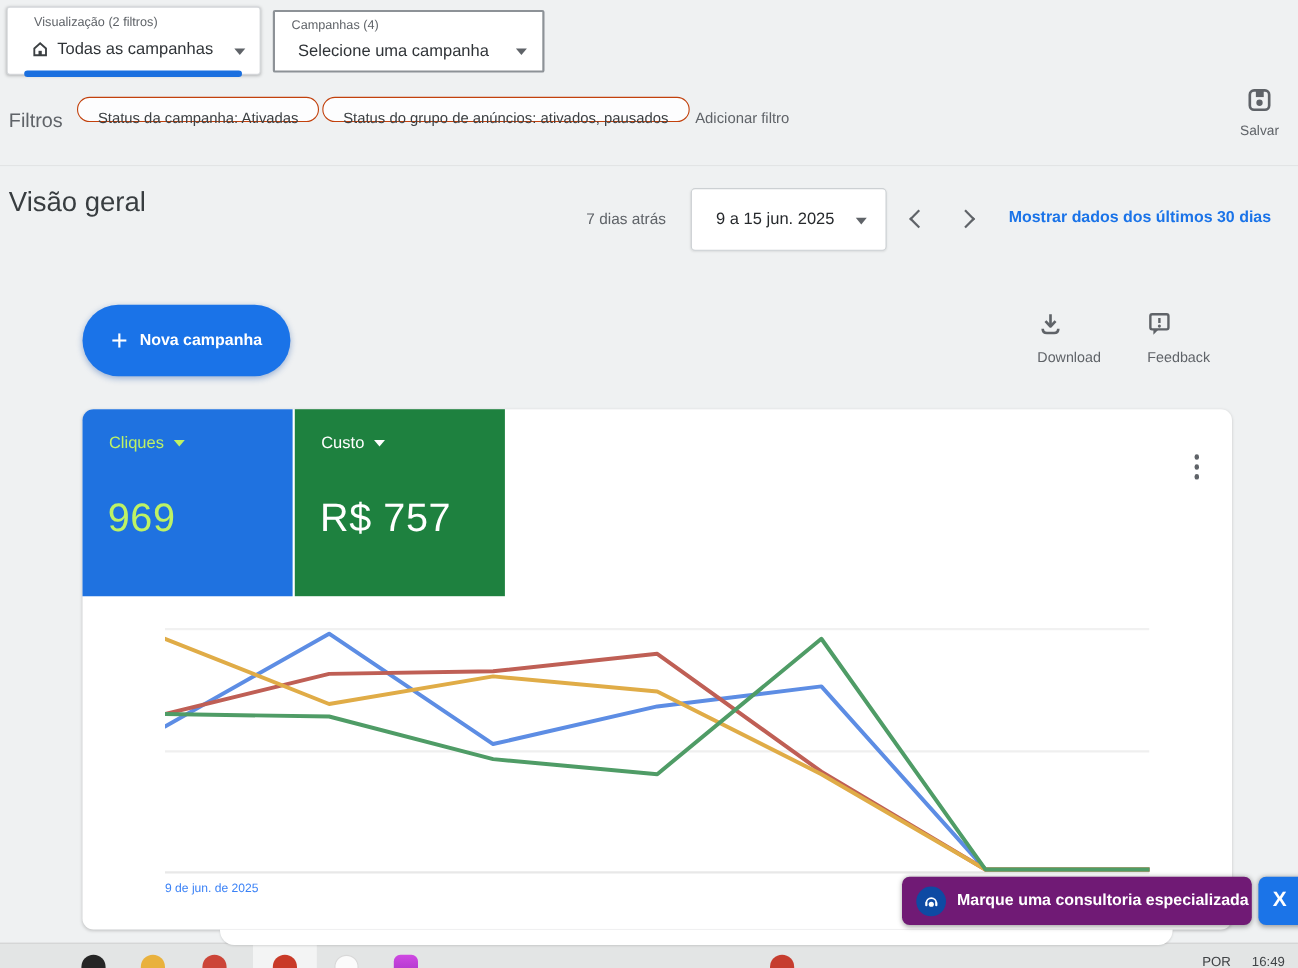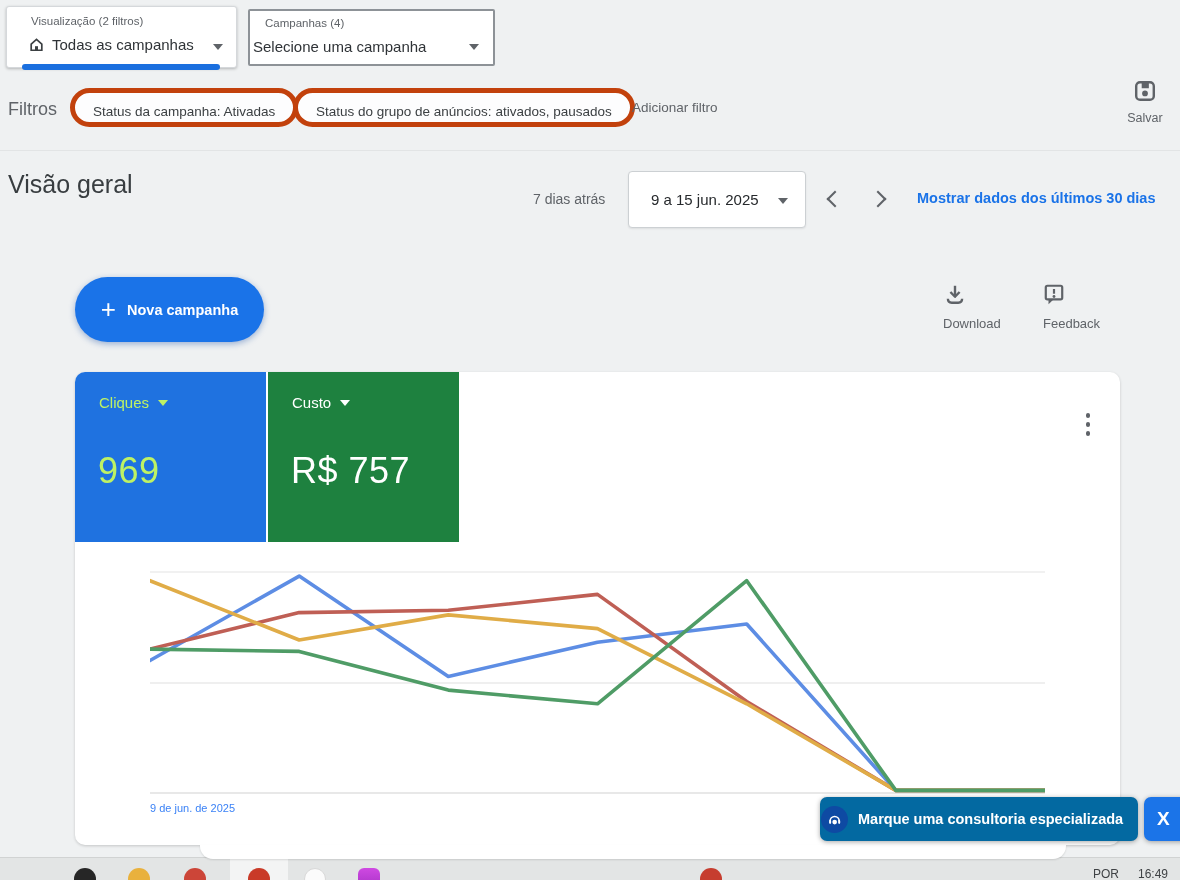--- a/index.html
+++ b/index.html
@@ -14,29 +14,29 @@
 
   
   .dd { position:absolute; background:#fff; }
   .dd1 { left:6px; top:6px; width:231px; height:62px; border:1px solid #d5d8db; border-radius:3px; box-shadow:0 1px 3px rgba(0,0,0,.25); }
   .dd2 { left:248px; top:9px; width:247px; height:57px; border:2px solid #8d9297; border-radius:2px; }
   .dd .lab { position:absolute; font-size:11.5px; color:#5f6368; }
   .dd1 .lab { left:24px; top:8px; }
   .dd2 .lab { left:15px; top:6px; }
   .dd .valrow { position:absolute; display:flex; align-items:flex-start; gap:7px; font-size:15px; color:#2f3337; }
   .dd1 .valrow { left:21px; top:29px; }
-  .dd2 .valrow { left:3px; top:27px; }
+  .dd2 .valrow { left:21px; top:27px; }
   .caret { width:0; height:0; border-left:5px solid transparent; border-right:5px solid transparent; border-top:6px solid #5f6368; display:inline-block; }
   .dd1 .caret { position:absolute; right:13px; top:37px; }
   .dd2 .caret { position:absolute; right:14px; top:33px; }
   .dd1 .bar { position:absolute; left:15px; right:16px; bottom:-3px; height:6px; background:#1a6fdf; border-radius:4px; }
 
   
   .filtros { left:8px; top:99px; font-size:18px; color:#5f6368; }
-  .chip { position:absolute; top:88px; height:39px; line-height:37px; padding:0 18px; background:#fdfdfe; border:5px solid #c2410c; border-radius:20px; font-size:13.5px; color:#3c4043; white-space:nowrap; }
+  .chip { position:absolute; top:88px; height:23px; line-height:37px; padding:0 18px; background:#fdfdfe; border:1px solid #c2410c; border-radius:20px; font-size:13.5px; color:#3c4043; white-space:nowrap; }
   .chip1 { left:70px; }
   .chip2 { left:293px; }
   .addfilter { left:632px; top:100px; font-size:13.5px; color:#5f6368; }
   .saveblk { left:1116px; top:80px; width:58px; text-align:center; color:#5f6368; }
   .saveblk .txt { font-size:12.5px; margin-top:5px; }
 
   .divider { left:0; top:150px; width:1180px; height:1px; background:#e2e4e5; }
 
   
   .pagetitle { left:8px; top:170px; font-size:25px; font-weight:400; color:#383d40; }
@@ -65,21 +65,21 @@
   .mcard:first-child { border-top-left-radius:10px; }
   .mcard .mlabel { position:absolute; left:24px; top:22px; font-size:15px; display:flex; align-items:center; gap:9px; }
   .mcard .mcaret { width:0;height:0;border-left:5px solid transparent;border-right:5px solid transparent;border-top:6px solid currentColor; }
   .mcard .mvalue { position:absolute; left:23px; top:78px; font-size:36px; letter-spacing:.5px; }
   .kebab { position:absolute; left:1004px; top:41px; width:18px; height:30px; display:flex; flex-direction:column; align-items:center; gap:4.5px; cursor:pointer; }
   .kebab i { width:4.5px; height:4.5px; border-radius:50%; background:#5f6368; }
   #chart { position:absolute; left:75px; top:193px; }
   .xlabel { position:absolute; left:75px; top:430px; font-size:11px; color:#3b82f6; }
 
   
-  .banner { left:820px; top:797px; width:318px; height:44px; background:#0369a1; border-radius:7px; display:flex; align-items:center; gap:10px; padding-left:1px; color:#fff; font-size:14.5px; font-weight:bold; box-shadow:0 1px 5px rgba(0,0,0,.35); z-index:5; }
+  .banner { left:820px; top:797px; width:318px; height:44px; background:#701a75; border-radius:7px; display:flex; align-items:center; gap:10px; padding-left:13px; color:#fff; font-size:14.5px; font-weight:bold; box-shadow:0 1px 5px rgba(0,0,0,.35); z-index:5; }
   .bannerclose { left:1144px; top:797px; width:48px; height:44px; background:#1b74e8; border-radius:7px; color:#fff; font-size:19px; font-weight:bold; display:flex; align-items:center; padding-left:13px; box-shadow:0 1px 5px rgba(0,0,0,.35); z-index:5; cursor:pointer; }
   .headcircle { width:27px; height:27px; border-radius:50%; background:#0e4aa3; display:flex; align-items:center; justify-content:center; flex:0 0 auto; }
 
   
   .winbottom { left:200px; top:845px; width:866px; height:14px; background:#fff; border-radius:0 0 13px 13px; box-shadow:0 1px 2px rgba(0,0,0,.12); z-index:4; }
   .taskbar { left:0; top:857px; width:1180px; height:23px; background:#e3e5e5; border-top:1px solid #d1d3d3; z-index:3; }
   .tb-hl { position:absolute; left:-22px; top:0; width:58px; height:23px; background:#f3f4f4; }
   .tbicon { position:absolute; top:10px; width:22px; height:22px; border-radius:50%; }
   .tbtext { position:absolute; top:9px; font-size:12px; color:#3f4245; }
 

